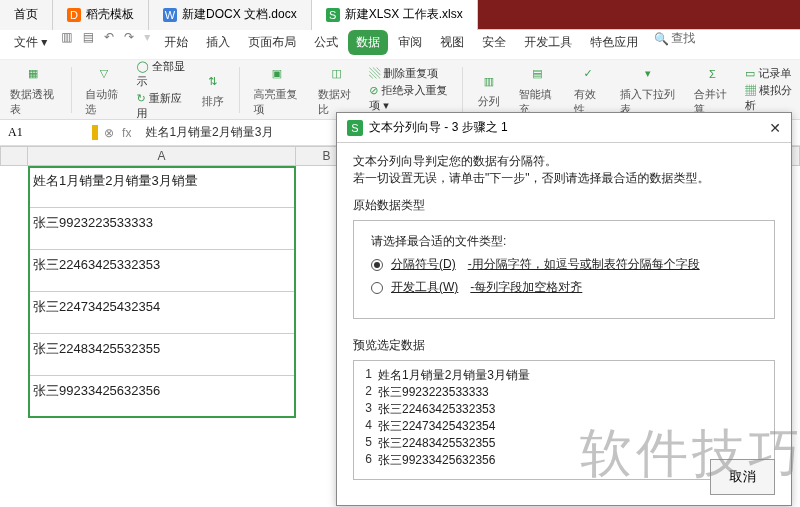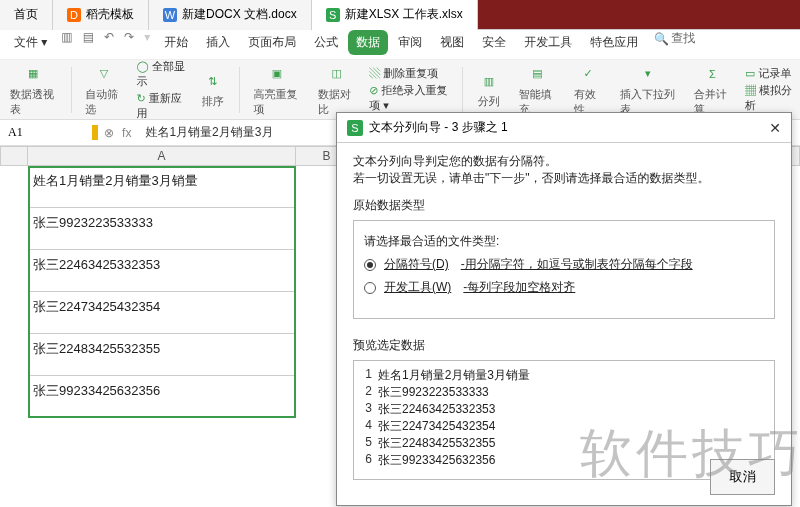--- a/index.html
+++ b/index.html
@@ -35,21 +35,21 @@
 .cells { position: absolute; left: 28px; top: 20px; }
 .cellA { width: 268px; border: 1px solid #ccc; border-top: none; padding: 6px 4px; font-size: 13px; color: #222; }
 .selection { position: absolute; border: 2px solid #3a9d4c; pointer-events: none; }
 
 .dialog { position: absolute; left: 336px; top: 112px; width: 456px; height: 394px; background: #fff; border: 1px solid #888; box-shadow: 0 2px 8px rgba(0,0,0,.25); }
 .dlg-title { display: flex; align-items: center; padding: 6px 10px; border-bottom: 1px solid #ccc; gap: 6px; }
 .dlg-title .tico { width: 16px; height: 16px; background: #2ea44f; color: #fff; display: flex; align-items: center; justify-content: center; font-size: 11px; border-radius: 2px; }
 .dlg-close { margin-left: auto; cursor: pointer; font-size: 14px; color: #333; }
 .dlg-body { padding: 10px 16px; color: #222; font-size: 12px; }
 .gb-title { margin: 10px 0 6px; }
-.gb { border: 1px solid #bbb; padding: 12px 10px 16px; }
+.gb { border: 1px solid #bbb; padding: 12px 17px 16px; }
 .rb { display: flex; align-items: center; gap: 8px; margin: 6px 0; text-decoration: underline; }
 .radio { width: 12px; height: 12px; border: 1px solid #555; border-radius: 50%; display: inline-flex; align-items: center; justify-content: center; }
 .radio.on::after { content: ""; width: 6px; height: 6px; background: #333; border-radius: 50%; }
 .preview { border: 1px solid #bbb; padding: 6px; height: 120px; overflow: hidden; font-size: 12px; }
 .prow { display: flex; gap: 6px; }
 .pi { color: #333; width: 12px; text-align: right; }
 .dlg-foot { position: absolute; bottom: 10px; right: 16px; }
 .btn { border: 1px solid #999; background: #f5f5f5; padding: 8px 18px; cursor: pointer; }
 
 .watermark { position: absolute; right: -4px; bottom: 18px; font-size: 52px; color: #888; opacity: .5; letter-spacing: 4px; font-family: "SimSun", serif; pointer-events: none; }

